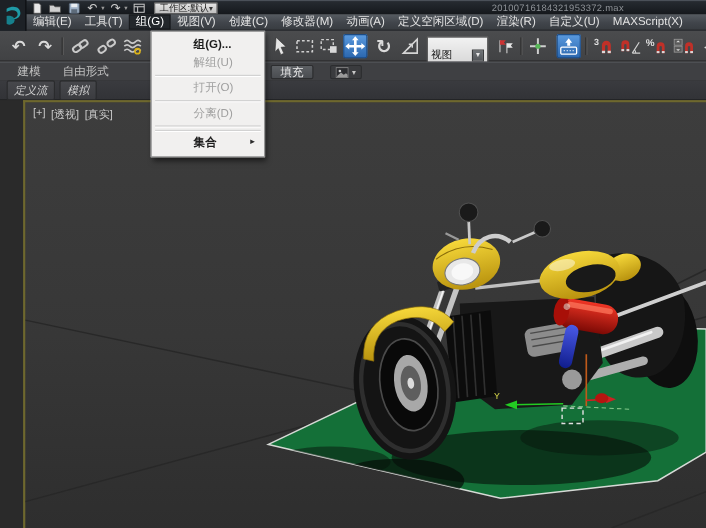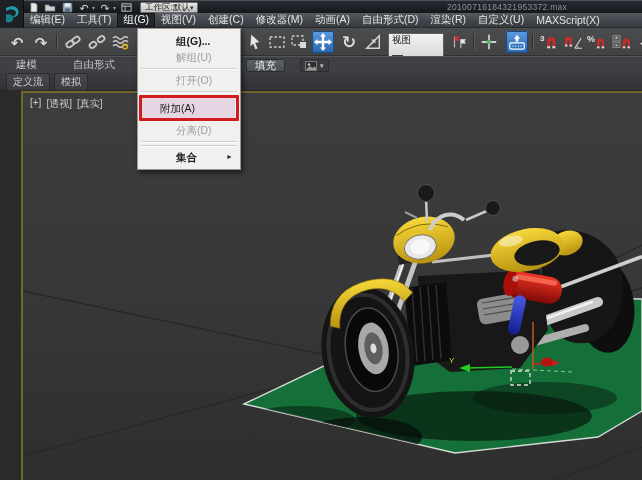--- a/index.html
+++ b/index.html
@@ -29,39 +29,39 @@
   .mitem.pressed{background:#23272b;color:#ffffff;box-shadow:inset 0 0 0 1px #17191c;text-align:center;}
 
   
   #toolbar{position:absolute;left:0;top:28px;width:642px;height:28px;
     background:linear-gradient(#4b4c4e,#414244);border-bottom:1px solid #2e2f31;}
   .tbtn{position:absolute;top:3px;width:22px;height:22px;display:flex;align-items:center;justify-content:center;border-radius:2px;}
   .tbtn.active{background:linear-gradient(#5b9be0,#2a66ad);box-shadow:inset 0 0 0 1px #1c4b84;}
   .tsep{position:absolute;top:6px;width:1px;height:16px;background:#2f2f2f;box-shadow:1px 0 0 #5d5d5d;}
   .tglyph{color:#dadada;font-size:15px;font-weight:bold;line-height:15px;}
   #coord-dd{position:absolute;left:388px;top:5px;width:56px;height:34px;background:linear-gradient(#f2f2f2,#cfcfcf);
-    border:1px solid #5f5f5f;border-radius:1px;display:flex;justify-content:space-between;
-    padding:0 3px;font-size:9.5px;color:#111;flex-direction:column;}
+    border:1px solid #5f5f5f;border-radius:1px;display:flex;align-items:center;justify-content:space-between;
+    padding:0 3px;font-size:9.5px;color:#111;}
   #coord-dd .dd-arrow{width:11px;height:11px;background:linear-gradient(#6f7377,#53565a);border:1px solid #3a3c3e;
     color:#e8e8e8;font-size:7px;display:flex;align-items:center;justify-content:center;}
 
   
   #ribbon-tabs{position:absolute;left:0;top:56px;width:642px;height:17px;background:#3f4043;
-    border-top:1px solid #55565a;display:flex;align-items:center;gap:20px;padding-left:8px;}
+    border-top:1px solid #55565a;display:flex;align-items:center;gap:4px;padding-left:8px;}
   .rtab{font-size:10.5px;color:#c2c2c2;padding:1px 8px;}
   .rtab.active-fill{position:absolute;left:246px;top:2px;height:13px;background:linear-gradient(#5d6064,#4a4d51);
     border:1px solid #2c2d2f;border-radius:2px;color:#ececec;display:flex;align-items:center;padding:0 8px;font-size:10.5px;}
   #ribbon-minbtn{position:absolute;left:300px;top:2px;height:13px;display:flex;align-items:center;gap:3px;
     background:#3a3b3e;border:1px solid #2c2d2f;border-radius:2px;padding:0 4px;color:#c8c8c8;}
   #ribbon-minbtn .caret{font-size:7px;}
   #ribbon-panel{position:absolute;left:0;top:73px;width:642px;height:18px;
     background:linear-gradient(#3a3b3f,#323337);display:flex;align-items:center;gap:4px;padding-left:6px;
     border-bottom:1px solid #232426;}
   .pbtn{font-size:10px;color:#d2d2d2;background:linear-gradient(#47484c,#3b3c40);
-    border:1px solid #2a2b2d;border-radius:2px;padding:1px 6px;white-space:nowrap;}
+    border:1px solid #2a2b2d;border-radius:2px;padding:1px 6px;white-space:nowrap;font-style:italic;}
 
   
   #vp-strip{position:absolute;left:0;top:91px;width:21px;height:389px;background:#2a2a2a;}
   #viewport{position:absolute;left:21px;top:91px;width:621px;height:389px;
     border-left:2px solid #6e682e;border-top:2px solid #6e682e;
     background:linear-gradient(180deg,#3d3d3d 0%,#373737 55%,#2e2e2e 100%);}
   #vp-svg{position:absolute;left:0;top:0;}
   #vp-label{position:absolute;left:7px;top:4px;display:flex;gap:5px;font-size:10px;color:#c9c9c9;}
   #vp-label span{cursor:default;}
 
@@ -129,21 +129,21 @@
   </div>
 
   <div id="menubar">
     <span class="mitem">编辑(E)</span>
     <span class="mitem">工具(T)</span>
     <span class="mitem pressed">组(G)</span>
     <span class="mitem">视图(V)</span>
     <span class="mitem">创建(C)</span>
     <span class="mitem">修改器(M)</span>
     <span class="mitem">动画(A)</span>
-    <span class="mitem">自由形式(D)</span>
+    <span class="mitem">定义空闲区域(D)</span>
     <span class="mitem">渲染(R)</span>
     <span class="mitem">自定义(U)</span>
     <span class="mitem">MAXScript(X)</span>
   </div>
 
   <div id="toolbar">
     <span class="tbtn" style="left:6px">
         <span class="tglyph">↶</span>
       </span>
     <span class="tbtn" style="left:30px">
@@ -418,24 +418,20 @@
       <span>[真实]</span>
     </div>
   </div>
 
   <div id="gmenu">
     <div class="gm-item en bold">组(G)...</div>
     <div class="gm-item">解组(U)</div>
     <div class="gm-sep"></div>
     <div class="gm-item">打开(O)</div>
     <div class="gm-sep"></div>
-    <div class="gm-attach-wrap">
-      <div class="gm-item attach">附加(A)</div>
-      <div id="red-box"></div>
-    </div>
     <div class="gm-item">分离(D)</div>
     <div class="gm-sep"></div>
     <div class="gm-sep"></div>
     <div class="gm-item en bold has-sub">
       <span>集合</span>
       <span class="sub-arrow">►</span>
     </div>
   </div>
 
 </div>

